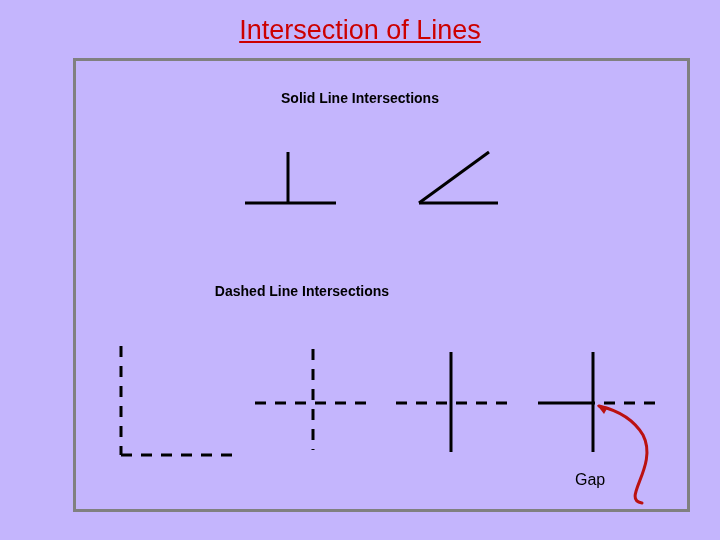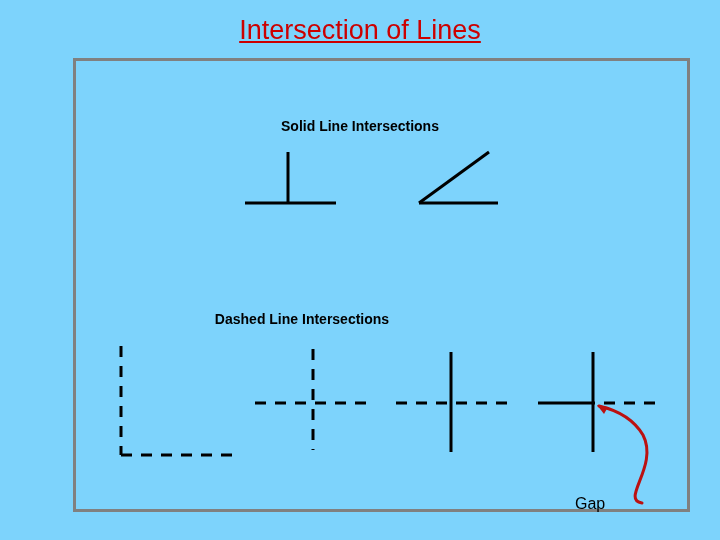--- a/index.html
+++ b/index.html
@@ -11,21 +11,21 @@
     width: 720px;
     height: 540px;
     font-family: "Liberation Sans", sans-serif;
     overflow: hidden;
     position: relative;
   }
   #slide {
     position: relative;
     width: 720px;
     height: 540px;
-    background: #7dd3fc;
+    background: #c4b5fd;
   }
   .slide-title {
     position: absolute;
     left: 0;
     top: 14px;
     width: 720px;
     text-align: center;
     font-size: 27px;
     font-weight: normal;
     color: #CC0000;
@@ -44,41 +44,39 @@
     box-sizing: border-box;
     background: transparent;
   }
   .section-label {
     position: absolute;
     font-size: 14px;
     font-weight: bold;
     color: #000000;
     white-space: nowrap;
     text-align: center;
-    margin-top: 28px;
   }
   #label-solid {
     left: 0;
     top: 90px;
     width: 720px;
   }
   #label-dashed {
     left: 0;
     top: 283px;
     width: 604px;
   }
   .gap-label {
     position: absolute;
     left: 575px;
     top: 471px;
     font-size: 16px;
     font-weight: normal;
     color: #000000;
     white-space: nowrap;
-    margin-top: 24px;
   }
   svg.art {
     position: absolute;
     left: 0;
     top: 0;
     width: 720px;
     height: 540px;
     overflow: visible;
     pointer-events: none;
   }

